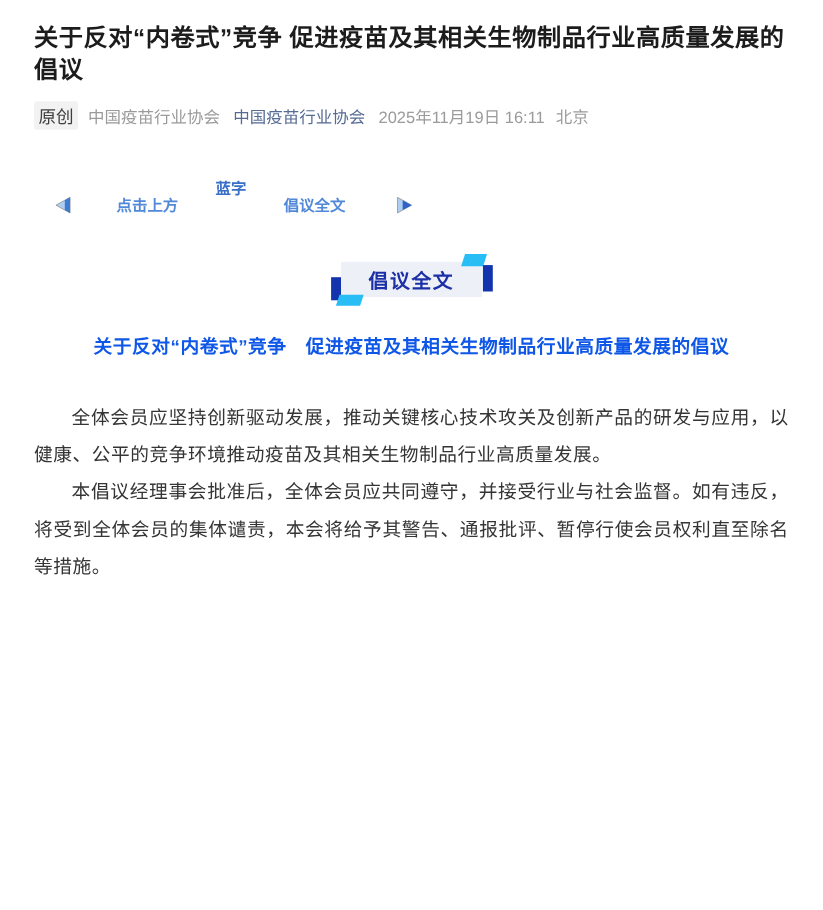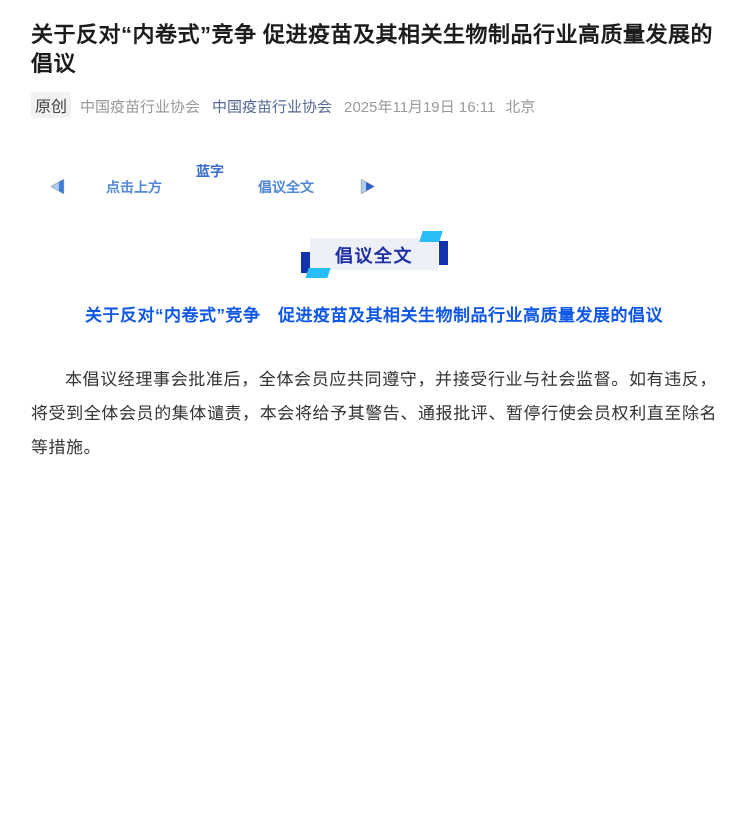--- a/index.html
+++ b/index.html
@@ -145,15 +145,16 @@
       <i class="deco deco-tr"></i>
       <i class="deco deco-r"></i>
       <i class="deco deco-l"></i>
       <i class="deco deco-bl"></i>
       <span class="badge-label">倡议全文</span>
     </div>
   </div>
 
   <h2 class="proposal-title">关于反对“内卷式”竞争　促进疫苗及其相关生物制品行业高质量发展的倡议</h2>
 
+  <p class="body-p">全体会员应坚持创新驱动发展，推动关键核心技术攻关及创新产品的研发与应用，以健康、公平的竞争环境推动疫苗及其相关生物制品行业高质量发展。</p>
   <p class="body-p">本倡议经理事会批准后，全体会员应共同遵守，并接受行业与社会监督。如有违反，将受到全体会员的集体谴责，本会将给予其警告、通报批评、暂停行使会员权利直至除名等措施。</p>
 
 </div>
 
 </body></html>

